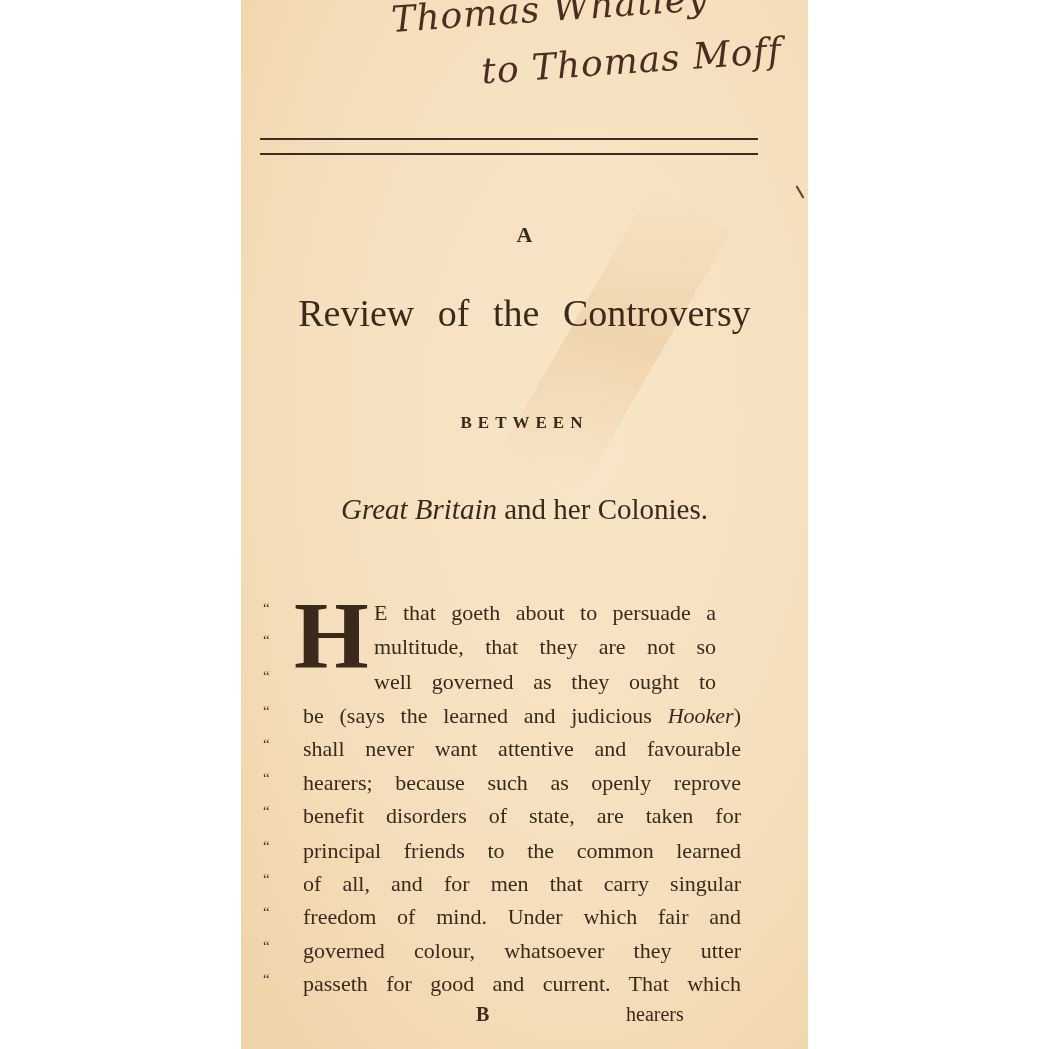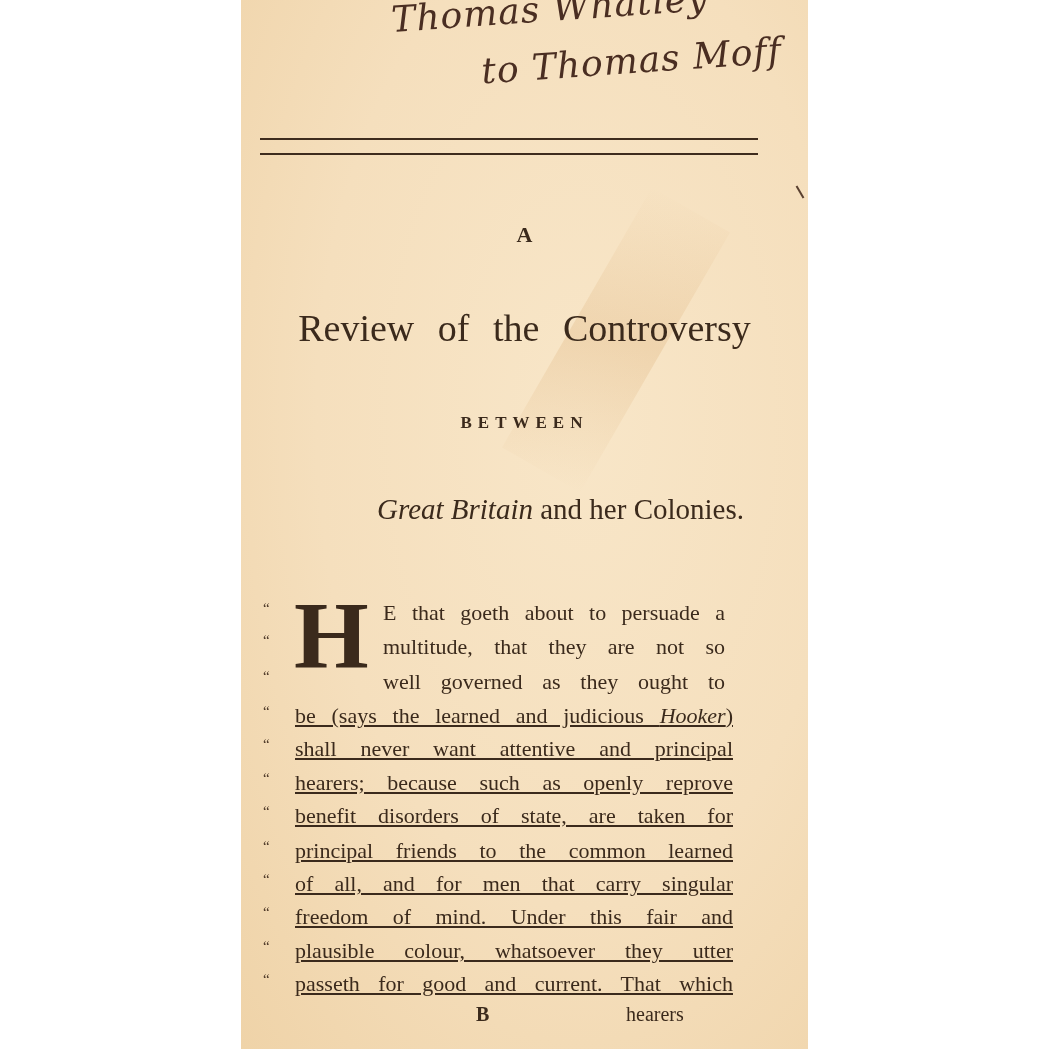--- a/index.html
+++ b/index.html
@@ -15,29 +15,29 @@
     transform: rotate(30deg);
   }
   .inscription { position:absolute; font-family:"DejaVu Serif", serif; font-style:italic; color:#4a2e22; font-size:36px; letter-spacing:1px; white-space:nowrap; }
   .ins1 { left:150px; top:-12px; transform:rotate(-4deg); }
   .ins2 { left:240px; top:40px; transform:rotate(-4deg); }
   .rule { position:absolute; left:19px; width:498px; height:2px; background:#3e2c1e; }
   .rule1 { top:138px; }
   .rule2 { top:153px; }
   .center { position:absolute; left:0; width:567px; text-align:center; }
   .t-a { top:222px; font-size:22px; font-weight:bold; }
-  .t-review { top:306px; font-size:38px; word-spacing:14px; }
+  .t-review { top:291px; font-size:38px; word-spacing:14px; }
   .t-between { top:413px; font-size:17px; letter-spacing:6px; font-weight:bold;text-align:center; }
-  .t-gb { top:493px; font-size:29px;padding-left:36px; }
+  .t-gb { top:493px; font-size:29px; }
   .t-gb em { font-style:italic; }
   .quote-col { position:absolute; left:22px; font-size:15px; color:#4a3525; }
   .dropcap { position:absolute; left:53px; top:596px; font-size:96px; line-height:80px; font-weight:bold; color:#3b2a1c; }
   .line { position:absolute; font-size:22px; white-space:nowrap; }
-  .l-indent { left:142px; width:342px; text-align:justify; text-align-last:justify; }
-  .l-full { left:54px; width:438px; text-align:justify; text-align-last:justify;text-decoration:underline; }
+  .l-indent { left:133px; width:342px; text-align:justify; text-align-last:justify; }
+  .l-full { left:62px; width:438px; text-align:justify; text-align-last:justify; }
   .sig { position:absolute; left:235px; top:1003px; font-size:20px; font-weight:bold; }
   .catch { position:absolute; left:385px; top:1003px; font-size:20px; }
   .speck { position:absolute; width:2px; height:14px; background:#5a4030; transform:rotate(-30deg); left:558px; top:185px; }
 </style>
 </head>
 <body>
 
 <div class="page">
   <div class="inscription ins1">Thomas Whatley</div>
   <div class="inscription ins2">to Thomas Moff</div>
@@ -63,24 +63,24 @@
   <div class="quote-col" style="top:838px">“</div>
   <div class="quote-col" style="top:871px">“</div>
   <div class="quote-col" style="top:904px">“</div>
   <div class="quote-col" style="top:938px">“</div>
   <div class="quote-col" style="top:971px">“</div>
 
   <div class="line l-indent" style="top:600px">E that goeth about to persuade a</div>
   <div class="line l-indent" style="top:634px">multitude, that they are not so</div>
   <div class="line l-indent" style="top:669px">well governed as they ought to</div>
   <div class="line l-full" style="top:703px"><span>be (says the learned and judicious </span><em>Hooker</em><span>)</span></div>
-  <div class="line l-full" style="top:736px">shall never want attentive and principal</div>
+  <div class="line l-full" style="top:736px">shall never want attentive and favourable</div>
   <div class="line l-full" style="top:770px">hearers; because such as openly reprove</div>
   <div class="line l-full" style="top:803px">benefit disorders of state, are taken for</div>
   <div class="line l-full" style="top:838px">principal friends to the common learned</div>
   <div class="line l-full" style="top:871px">of all, and for men that carry singular</div>
-  <div class="line l-full" style="top:904px">freedom of mind. Under this fair and</div>
-  <div class="line l-full" style="top:938px">plausible colour, whatsoever they utter</div>
+  <div class="line l-full" style="top:904px">freedom of mind. Under which fair and</div>
+  <div class="line l-full" style="top:938px">governed colour, whatsoever they utter</div>
   <div class="line l-full" style="top:971px">passeth for good and current. That which</div>
 
   <div class="sig">B</div>
   <div class="catch">hearers</div>
 </div>
 
 </body></html>

